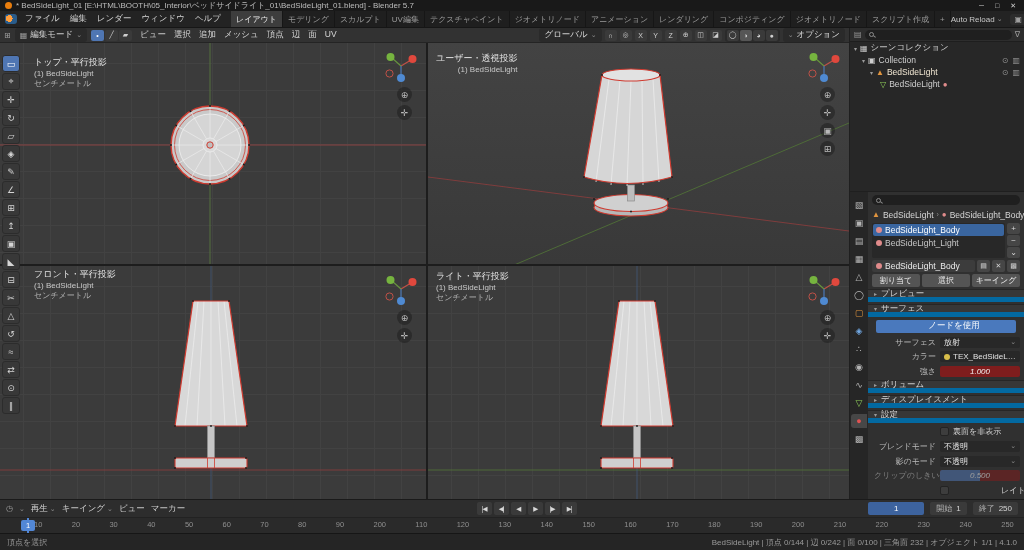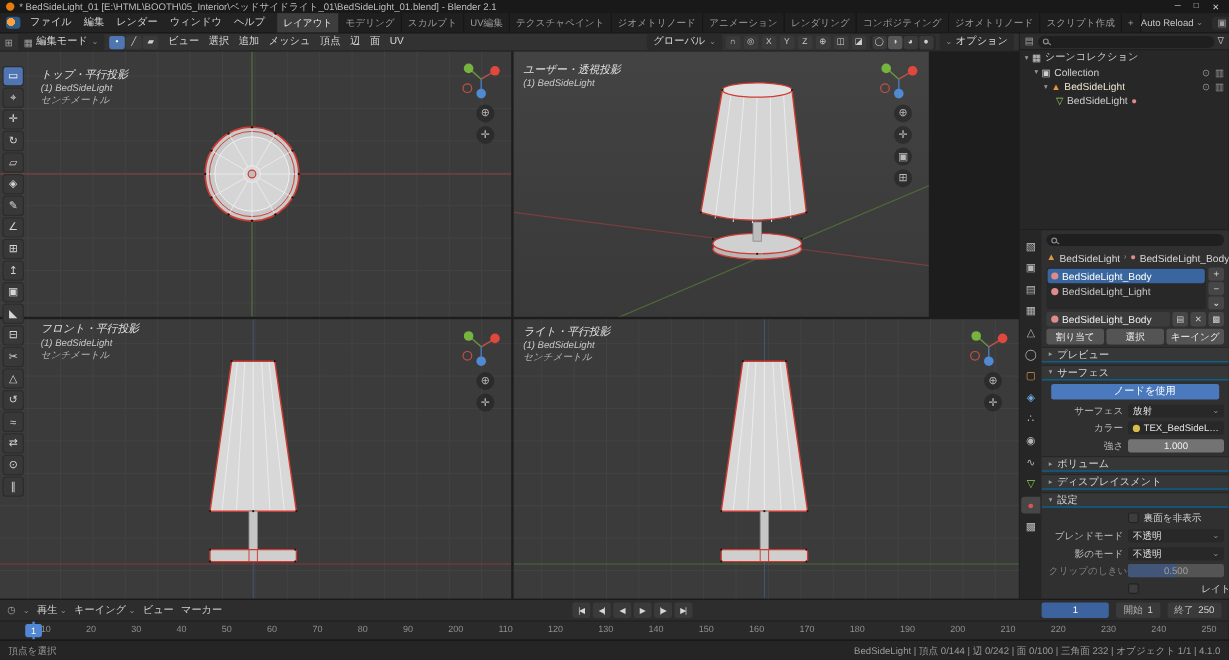--- a/index.html
+++ b/index.html
@@ -35,25 +35,25 @@
 .hright{margin-left:auto;display:flex;align-items:center;gap:3px;}
 .minibtn{min-width:12px;height:11px;padding:0 2px;background:#3a3a3a;border-radius:2px;display:flex;align-items:center;justify-content:center;font-size:7px;color:#cfcfcf;}
 .minibtn.active{background:#565656;}
 .shadegrp{display:flex;gap:1px;background:#2a2a2a;border-radius:3px;padding:1px 2px;}
 
 
 .viewport{position:absolute;top:43px;left:0;width:849px;height:456px;background:#1d1d1d;}
 .quad{position:absolute;overflow:hidden;}
 .gridbg{background-color:#3b3b3b;background-image:linear-gradient(#424242 1px,transparent 1px),linear-gradient(90deg,#424242 1px,transparent 1px);background-size:27px 27px;background-position:-4px -7px;}
 .q1{left:0;top:0;width:426px;height:221px;}
-.q2{left:428px;top:0;width:346px;height:221px;background:linear-gradient(#434343,#393939);}
+.q2{left:428px;top:0;width:421px;height:221px;background:linear-gradient(#434343,#393939);text-align:right;}
 .q3{left:0;top:223px;width:426px;height:233px;}
 .q4{left:428px;top:223px;width:421px;height:233px;}
 .qsvg{position:absolute;left:0;top:0;}
-.vlabel{position:absolute;line-height:1.3;z-index:3;font-style:italic;}
+.vlabel{position:absolute;line-height:1.3;z-index:3;}
 .q1 .vlabel{left:34px;top:14px;}
 .q2 .vlabel{left:8px;top:10px;}
 .q3 .vlabel{left:34px;top:3px;}
 .q4 .vlabel{left:8px;top:5px;}
 .vname{font-size:9px;color:#e2e2e2;}
 .vobj{font-size:8px;color:#c9c9c9;}
 .vunit{font-size:8px;color:#b5b5b5;}
 .gizmo{position:absolute;right:8px;top:6px;z-index:3;}
 .navtools{position:absolute;right:14px;top:44px;display:flex;flex-direction:column;gap:3px;z-index:3;}
 .navbtn{width:15px;height:15px;border-radius:50%;background:rgba(28,28,28,.5);color:#b9b9b9;font-size:9px;display:flex;align-items:center;justify-content:center;}
@@ -95,27 +95,27 @@
 .slotlist{flex:1;background:#282828;border-radius:2px;padding:1px;display:flex;flex-direction:column;gap:1px;}
 .slot{height:12px;display:flex;align-items:center;gap:3px;padding:0 3px;border-radius:2px;color:#c8c8c8;}
 .slot.active{background:#3a66a0;color:#fff;}
 .slotops{width:13px;display:flex;flex-direction:column;gap:1px;}
 .sbtn{height:11px;background:#464646;border-radius:2px;display:flex;align-items:center;justify-content:center;font-size:8px;color:#d8d8d8;}
 .dbrow{display:flex;align-items:center;gap:2px;height:13px;}
 .dbfield{flex:1;height:12px;background:#3c3c3c;border-radius:2px;display:flex;align-items:center;gap:3px;padding:0 4px;color:#ececec;}
 .dbtn{width:13px;height:12px;background:#464646;border-radius:2px;display:flex;align-items:center;justify-content:center;font-size:7px;color:#cfcfcf;}
 .btnrow{display:flex;gap:2px;height:13px;}
 .pbut{flex:1;background:#545454;border-radius:2px;display:flex;align-items:center;justify-content:center;color:#eee;font-size:8px;}
-.sect{margin:0 -4px;background:#373737;border-top:1px solid #262626;border-bottom:1px solid #0369a1;height:13px;display:flex;align-items:center;gap:4px;padding:0 6px;color:#d8d8d8;}
+.sect{margin:0 -4px;background:#373737;border-top:1px solid #262626;border-bottom:5px solid #0369a1;height:13px;display:flex;align-items:center;gap:4px;padding:0 6px;color:#d8d8d8;}
 .usenodes{height:13px;background:#4a79bd;border-radius:2px;display:flex;align-items:center;justify-content:center;color:#fff;margin:1px 4px;padding-left:16px;}
 .prow{display:flex;align-items:center;gap:4px;height:13px;padding-left:2px;}
 .plabel{width:62px;flex:none;text-align:right;color:#bdbdbd;font-size:8px;}
 .pdrop{flex:1;height:11px;background:#282828;border-radius:2px;display:flex;align-items:center;gap:3px;padding:0 4px;color:#e2e2e2;font-size:8px;min-width:0;}
 .pdrop .grow{flex:1;overflow:hidden;text-overflow:ellipsis;}
-.pslider{flex:1;height:11px;background:#737373;border-radius:2px;position:relative;overflow:hidden;font-size:8px;color:#f2f2f2;}
+.pslider{flex:1;height:11px;background:#7f1d1d;border-radius:2px;position:relative;overflow:hidden;font-size:8px;color:#f2f2f2;font-style:italic;}
 .pslider .fill{position:absolute;left:0;top:0;bottom:0;background:#4f76b3;}
 .pslider .val{position:absolute;inset:0;display:flex;align-items:center;justify-content:center;}
 .dim{opacity:.55;}
 .chkbox{width:9px;height:9px;background:#3d3d3d;border:1px solid #232323;border-radius:2px;flex:none;}
 .ndot{width:6px;height:6px;border-radius:50%;background:#d7bd4a;flex:none;}
 .mdot{width:6px;height:6px;border-radius:50%;background:#e08b8b;flex:none;}
 
 
 .tl-header{position:absolute;left:0;top:499px;width:1024px;height:18px;background:#2d2d2d;border-top:1px solid #1a1a1a;display:flex;align-items:center;gap:6px;padding:0 6px;font-size:8.5px;color:#d4d4d4;}
 .tl-menu{display:flex;align-items:center;gap:2px;}
@@ -132,21 +132,21 @@
 
 
 .statusbar{position:absolute;left:0;top:533px;width:1024px;height:17px;background:#252525;border-top:1px solid #161616;display:flex;align-items:center;padding:0 7px;font-size:8px;color:#9a9a9a;}
 .sb-right{margin-left:auto;}
 </style>
 </head>
 <body>
 
 <div class="titlebar">
   <span class="blogo"></span>
-  <span class="ttext">* BedSideLight_01 [E:\HTML\BOOTH\05_Interior\ベッドサイドライト_01\BedSideLight_01.blend] - Blender 2.1</span>
+  <span class="ttext">* BedSideLight_01 [E:\HTML\BOOTH\05_Interior\ベッドサイドライト_01\BedSideLight_01.blend] - Blender 5.7</span>
   <span class="winctl">
     <span>─</span>
     <span>□</span>
     <span>✕</span>
   </span>
 </div>
 
 <div class="topbar">
   <span class="blogo2"></span>
   <span class="tb-menu">ファイル</span>

